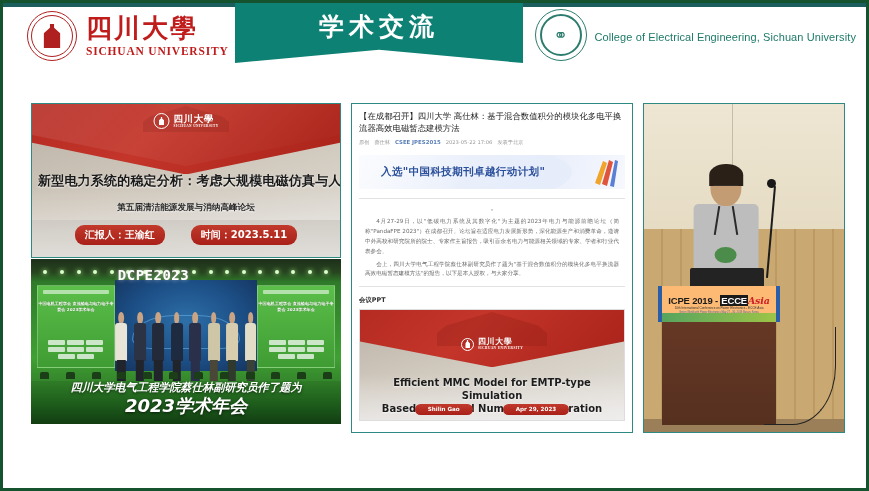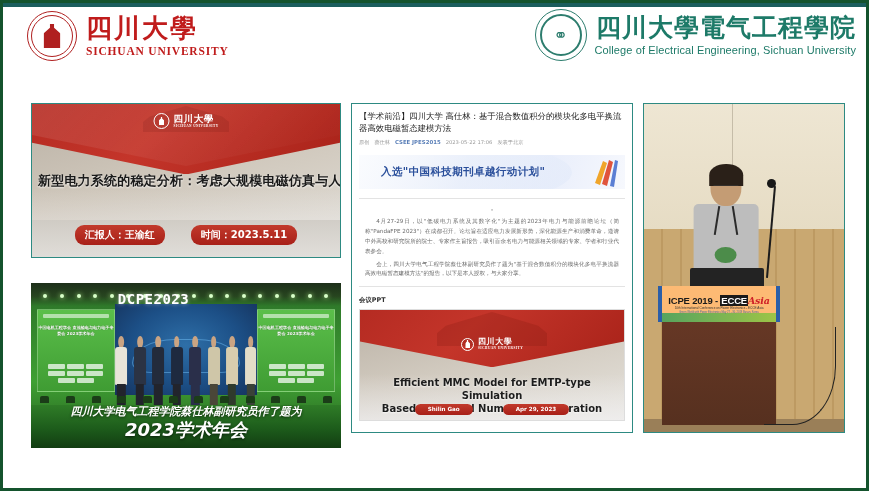--- a/index.html
+++ b/index.html
@@ -118,21 +118,21 @@
   
   .panel {
     position: absolute;
     border: 1.5px solid #2d8a82;
     background: #fff;
     overflow: hidden;
   }
 
   
   .panel-left-top { left: 28px; top: 100px; width: 310px; height: 155px; }
-  .panel-left-bottom { left: 28px; top: 280px; width: 310px; height: 165px; border: none; text-decoration: underline; }
+  .panel-left-bottom { left: 28px; top: 256px; width: 310px; height: 165px; border: none; text-decoration: underline; }
 
   
   .tslide {
     position: relative; width: 100%; height: 100%;
     background:
       linear-gradient(to bottom, rgba(255,255,255,0) 55%, rgba(245,245,248,0.55) 100%),
       linear-gradient(165deg, #b9b0a4 0%, #cfc7bb 45%, #e3e0da 100%);
   }
   .tslide-top {
     position: absolute; left: 0; top: 0; width: 100%; height: 46%;
@@ -538,47 +538,50 @@
     <div class="logo-left">
       <div class="seal">
         <div class="seal-core"></div>
       </div>
       <div class="logo-left-text">
         <div class="logo-cn">四川大學</div>
         <div class="logo-en">SICHUAN UNIVERSITY</div>
       </div>
     </div>
 
+    <div class="center-banner">
+      <div class="center-banner-text">学术交流</div>
+    </div>
 
     <div class="logo-right">
       <div class="seal-green">
         <div class="seal-green-core">⚭</div>
       </div>
       <div class="logo-right-text">
-        <div class="logo-right-cn">四川大學電气工程學院</div>
         <div class="logo-right-en">College of Electrical Engineering, Sichuan University</div>
       </div>
     </div>
   </div>
 
   <div class="panel panel-left-top">
     <div class="tslide">
       <div class="tslide-top">
         <div class="tslide-gate"></div>
       </div>
       <div class="tslide-top-inner"></div>
       <div class="tslide-logo">
         <div class="tslide-seal"></div>
         <div>
           <div class="tslide-logo-cn">四川大學</div>
           <div class="tslide-logo-en">SICHUAN UNIVERSITY</div>
         </div>
       </div>
       <div class="tslide-road"></div>
       <div class="tslide-title">新型电力系统的稳定分析：考虑大规模电磁仿真与人工智能</div>
+      <div class="tslide-sub">第五届清洁能源发展与消纳高峰论坛</div>
       <div class="tslide-badges">
         <div class="tslide-badge">汇报人：王渝红</div>
         <div class="tslide-badge">时间：2023.5.11</div>
       </div>
     </div>
   </div>
 
   <div class="panel panel-left-bottom">
     <div class="photo-group">
       <div class="pg-lights">
@@ -695,21 +698,21 @@
       </div>
       <div class="pg-stage"></div>
       <div class="pg-bottom-text">
         <div>四川大学电气工程学院蔡仕林副研究员作了题为</div>
         <div class="line2">2023学术年会</div>
       </div>
     </div>
   </div>
 
   <div class="panel panel-mid">
-    <div class="art-title">【学术前沿】四川大学 高仕林：基于混合数值积分的模块化多电平换流器高效电磁暂态建模方法</div>
+    <div class="art-title">【在成都召开】四川大学 高仕林：基于混合数值积分的模块化多电平换流器高效电磁暂态建模方法</div>
     <div class="art-meta">
       <span>原创</span>
       <span>蔡仕林</span>
       <span class="src">CSEE JPES2015</span>
       <span>2023-05-22 17:06</span>
       <span>发表于北京</span>
     </div>
 
     <div class="art-banner">
       <div class="art-banner-swoosh"></div>

